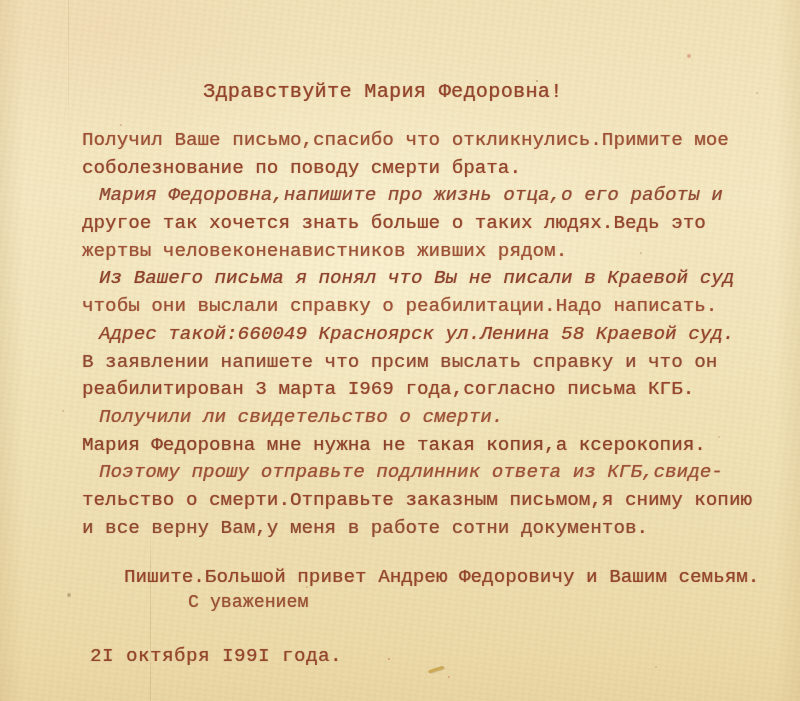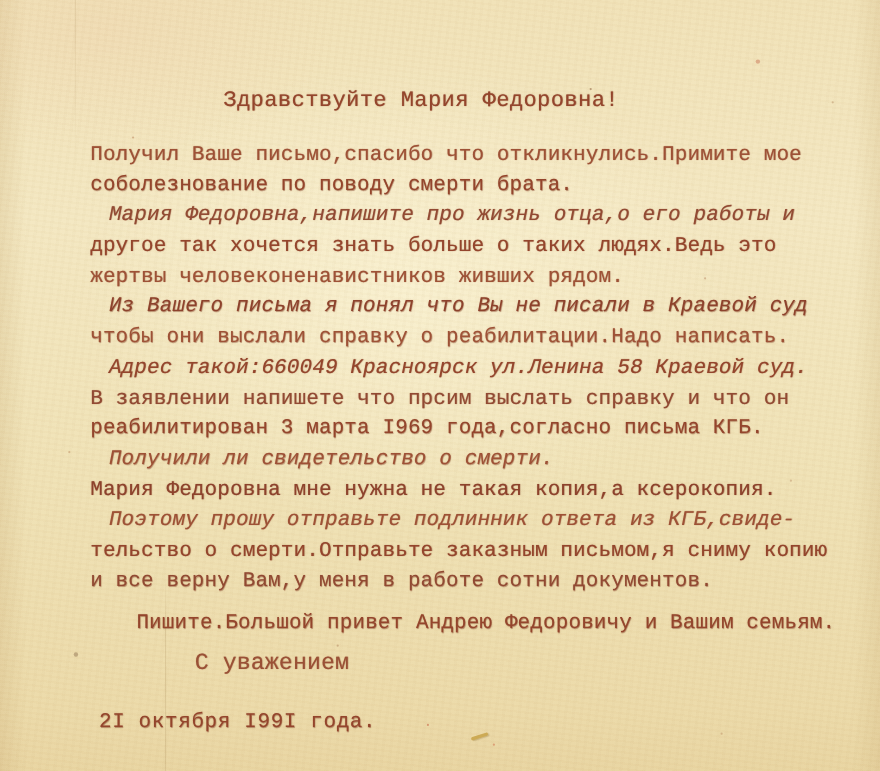--- a/index.html
+++ b/index.html
@@ -63,26 +63,26 @@
     position:absolute;left:203px;top:80px;
     font-size:20px;line-height:24px;letter-spacing:0.4px;
   }
   .letter-body{
     position:absolute;left:82px;top:127px;width:700px;
     font-size:19px;line-height:27.7px;
   }
   .line{height:27.7px;}
   .line.indent-small{padding-left:17px;font-style:italic;}
   .line.indent-big{padding-left:42px;}
-  .line.gap-before{margin-top:11px;}
+  .line.gap-before{margin-top:22px;}
   .line:nth-child(odd){color:#9a4a2f;opacity:0.95;}
   .line:nth-child(3n){color:#8d422c;}
   .closing{
-    position:absolute;left:177px;top:592px;
-    font-size:21px;opacity:0.92;
+    position:absolute;left:188px;top:592px;
+    font-size:18px;opacity:0.92;
   }
   .dateline{
     position:absolute;left:90px;top:645px;
     font-size:19px;letter-spacing:0.6px;font-family:Liberation Mono, monospace;
   }
 </style>
 </head>
 <body>
 
 <div class="page">

